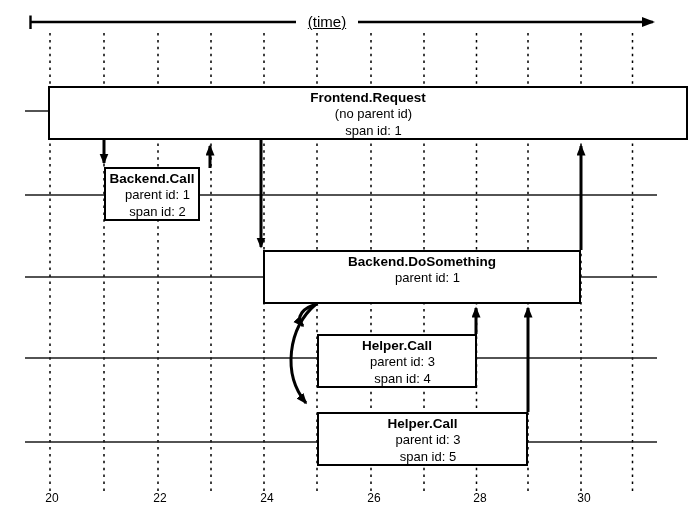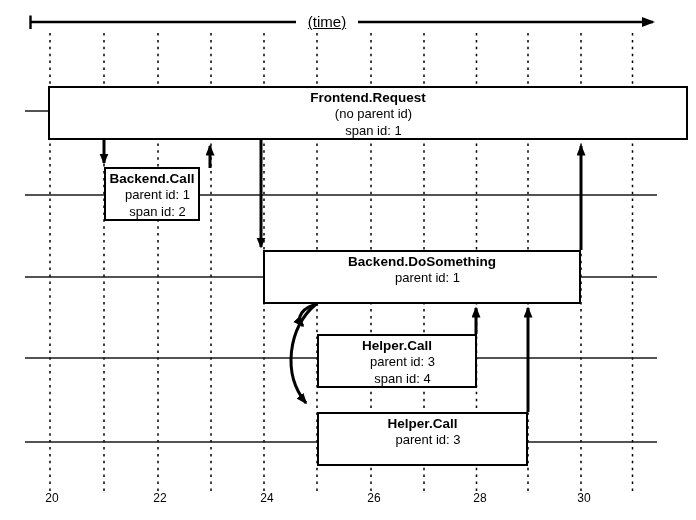--- a/index.html
+++ b/index.html
@@ -89,20 +89,21 @@
 
   <div class="span-box" style="left:317px; top:334px; width:160px; height:54px;">
     <div class="span-title">Helper.Call</div>
     <div class="span-line">parent id: 3</div>
     <div class="span-line">span id: 4</div>
   </div>
 
   <div class="span-box" style="left:317px; top:412px; width:211px; height:54px;">
     <div class="span-title">Helper.Call</div>
     <div class="span-line">parent id: 3</div>
+    <div class="span-line">span id: 5</div>
   </div>
 
   <svg class="layer fg" viewBox="0 0 696 520">
     <defs>
       <marker id="ah" markerUnits="userSpaceOnUse" markerWidth="12" markerHeight="10" viewBox="0 0 12 10" refX="9.5" refY="4.5" orient="auto">
         <path d="M0,0 L11,4.5 L0,9 Z" fill="#000"></path>
       </marker>
     </defs>
     <g stroke="#000" stroke-width="3" fill="none">
       <path d="M104,140 L104,163" marker-end="url(#ah)"></path>

